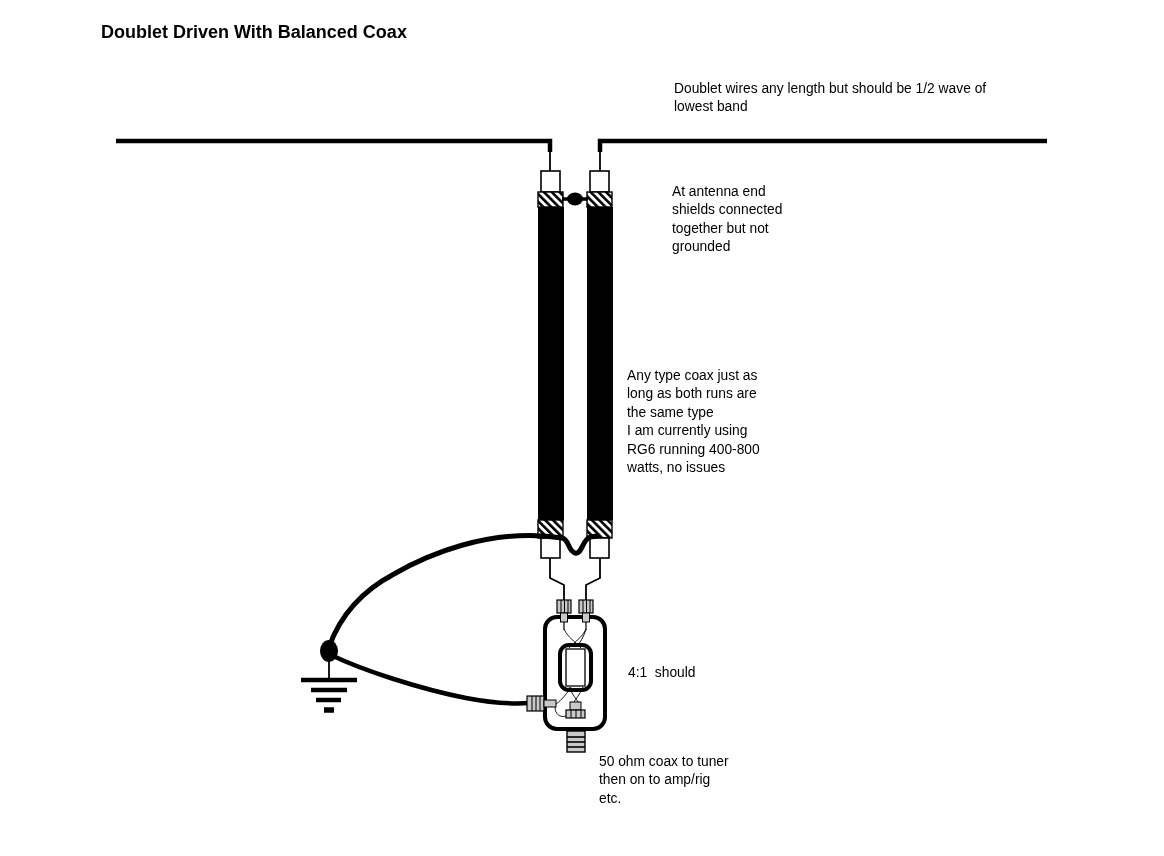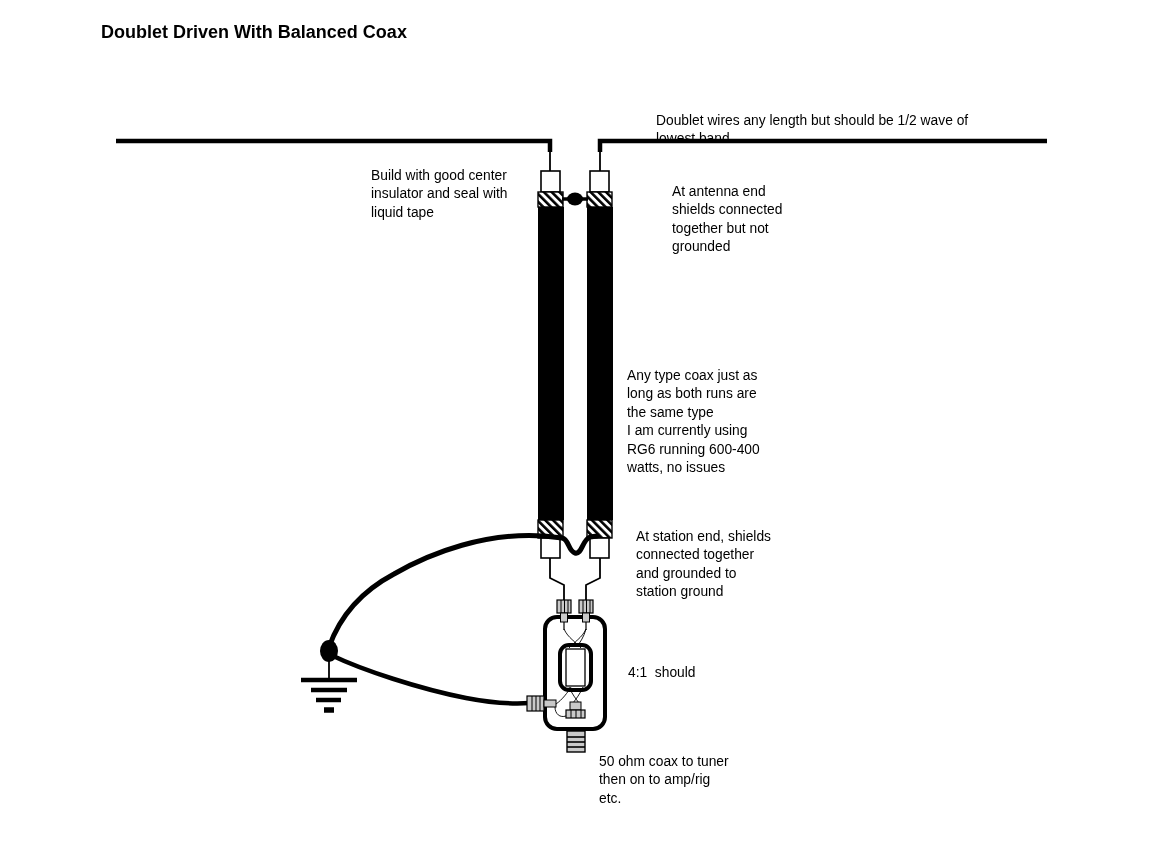--- a/index.html
+++ b/index.html
@@ -137,44 +137,37 @@
       <line x1="581" y1="710" x2="581" y2="718" stroke-width="1"></line>
       <rect x="567" y="731" width="18" height="21" fill="#c9c9c9" stroke-width="1.4"></rect>
       <line x1="567" y1="737" x2="585" y2="737" stroke-width="1.6"></line>
       <line x1="567" y1="742" x2="585" y2="742" stroke-width="1.6"></line>
       <line x1="567" y1="747" x2="585" y2="747" stroke-width="1.6"></line>
     </g>
   </svg>
 
   <div class="note title" style="left:101px; top:23px;">Doublet Driven With Balanced Coax</div>
 
-  <div class="note" style="left:656px; top:80px;margin-top:32px;">Doublet wires any length but should be 1/2 wave of
+  <div class="note" style="left:674px; top:80px;">Doublet wires any length but should be 1/2 wave of
 lowest band</div>
 
-  <div class="note" style="left:371px; top:167px;">Build with good center
-insulator and seal with
-liquid tape</div>
 
   <div class="note" style="left:672px; top:183px;">At antenna end
 shields connected
 together but not
 grounded</div>
 
   <div class="note" style="left:627px; top:367px;">Any type coax just as
 long as both runs are
 the same type
 I am currently using
-RG6 running 600-400
+RG6 running 400-800
 watts, no issues</div>
 
 
-  <div class="note" style="left:636px; top:528px;">At station end, shields
-connected together
-and grounded to
-station ground</div>
 
   <div class="note" style="left:628px; top:664px;">4:1  should</div>
 
   <div class="note" style="left:599px; top:753px;">50 ohm coax to tuner
 then on to amp/rig
 etc.</div>
 
 </div>
 
 </body></html>

